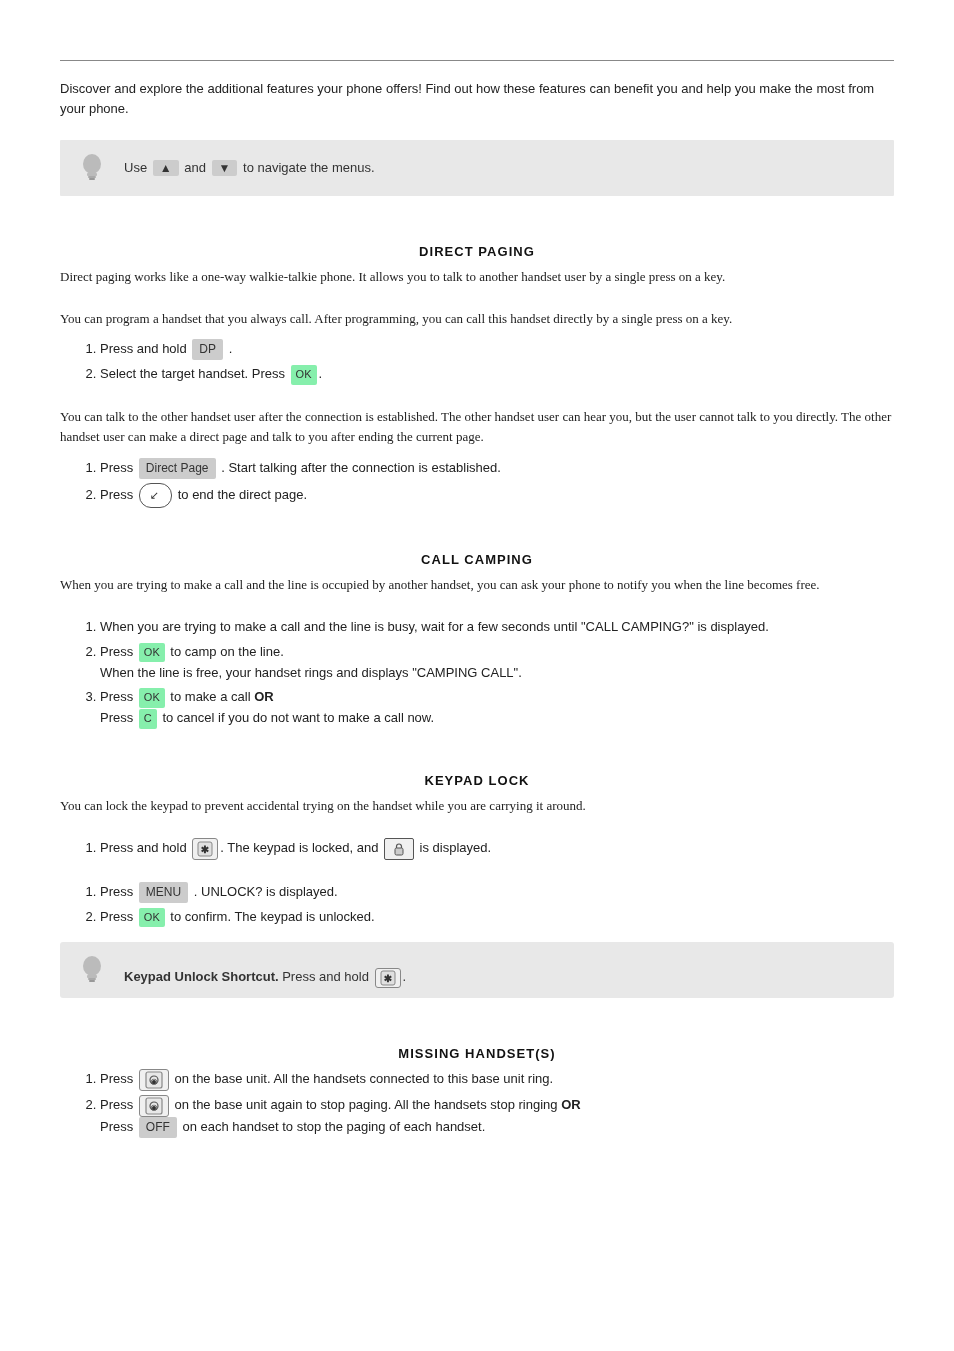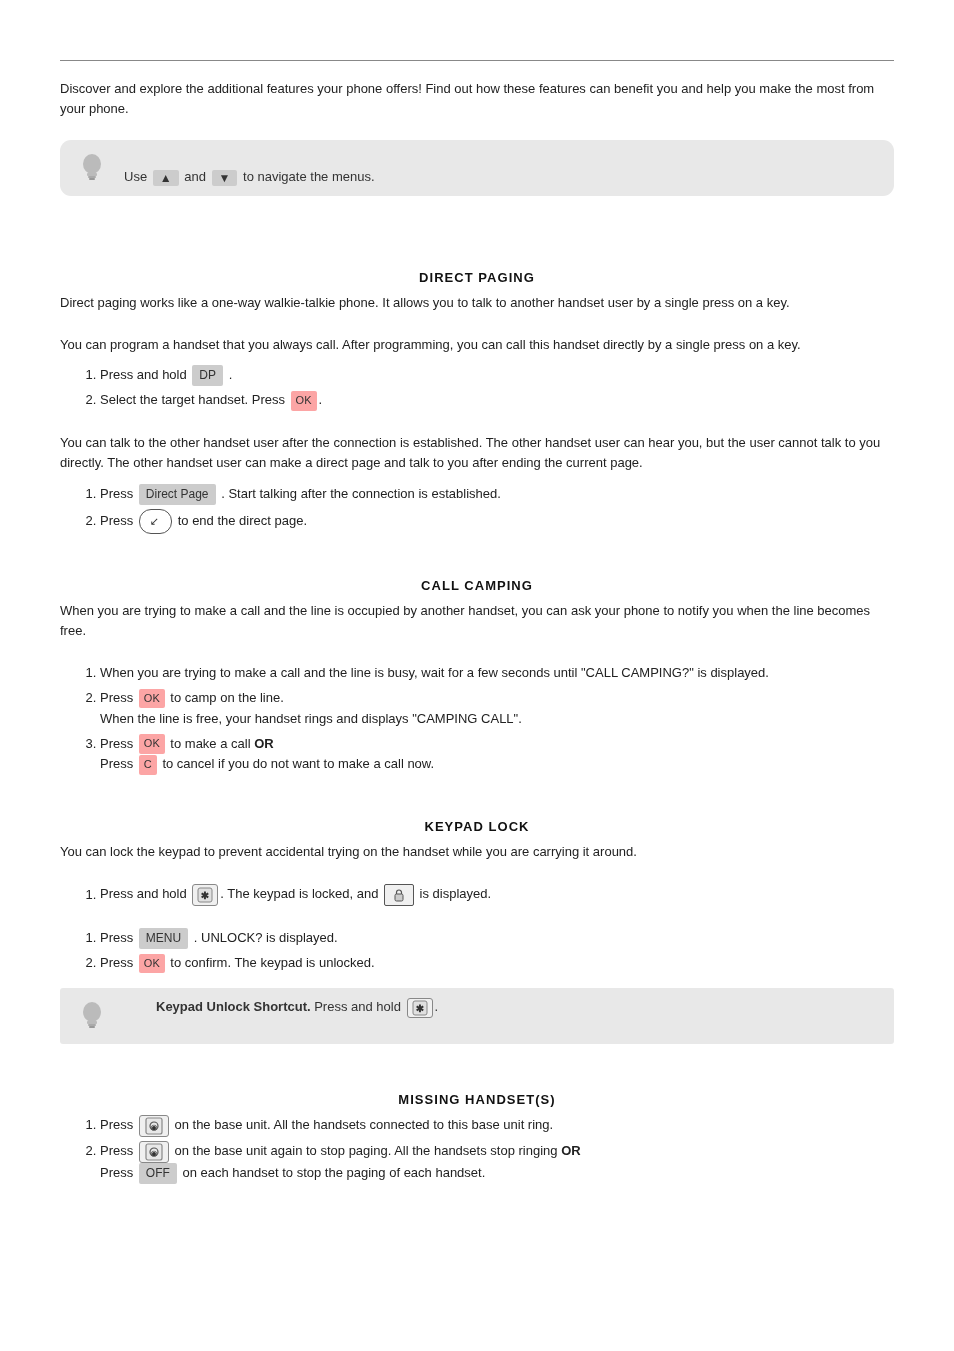--- a/index.html
+++ b/index.html
@@ -14,25 +14,25 @@
     .top-rule {
       border-top: 1.5px solid #888;
       margin-bottom: 18px;
     }
     .intro-text {
       margin-bottom: 22px;
       line-height: 1.5;
     }
     .tip-box {
       background: #e8e8e8;
-      border-radius: 11px;
+      border-radius: 1px;
       padding: 10px 14px;
       display: flex;
-      align-items: flex-end;
-      margin-bottom: 40px;
+      align-items: center;
+      margin-bottom: 14px;
     }
     .tip-icon {
       width: 36px;
       height: 36px;
       margin-right: 14px;
       flex-shrink: 0;
     }
     .tip-text {
       font-size: 13px;
       color: #333;
@@ -43,20 +43,21 @@
       letter-spacing: 0.08em;
       text-transform: uppercase;
       color: #111;
       margin-bottom: 8px;
       margin-top: 24px;
       text-align: center;
     }
     .section-desc {
       margin-bottom: 10px;
       line-height: 1.55;
+      font-family: Liberation Serif, serif;
     }
     .steps-list {
       margin-left: 40px;
       margin-bottom: 10px;
     }
     .steps-list li {
       margin-bottom: 4px;
       line-height: 1.6;
     }
     .inline-btn {
@@ -66,21 +67,21 @@
       padding: 1px 7px;
       font-size: 12px;
       color: #333;
       margin: 0 2px;
       vertical-align: middle;
       min-width: 18px;
       text-align: center;
     }
     .inline-btn-sm {
       display: inline-block;
-      background: #fca5a5;
+      background: #86efac;
       border-radius: 2px;
       padding: 1px 5px;
       font-size: 11px;
       color: #333;
       margin: 0 2px;
       vertical-align: middle;
       min-width: 14px;
       text-align: center;
     }
     .end-call-btn {
@@ -122,23 +123,22 @@
       vertical-align: middle;
     }
     .spacer { height: 12px; }
     .or-text { font-weight: bold; }
     .bold { font-weight: bold; }
     .keypad-shortcut-box {
       background: #e8e8e8;
       border-radius: 3px;
       padding: 10px 14px;
       display: flex;
-      align-items: flex-start;
+      align-items: flex-end;
       margin: 14px 0;
-      gap: 32px;
     }
     .keypad-shortcut-icon {
       width: 36px;
       height: 36px;
       margin-right: 14px;
       flex-shrink: 0;
     }
     .section-spacer { height: 10px; }
     .base-btn {
       display: inline-block;

